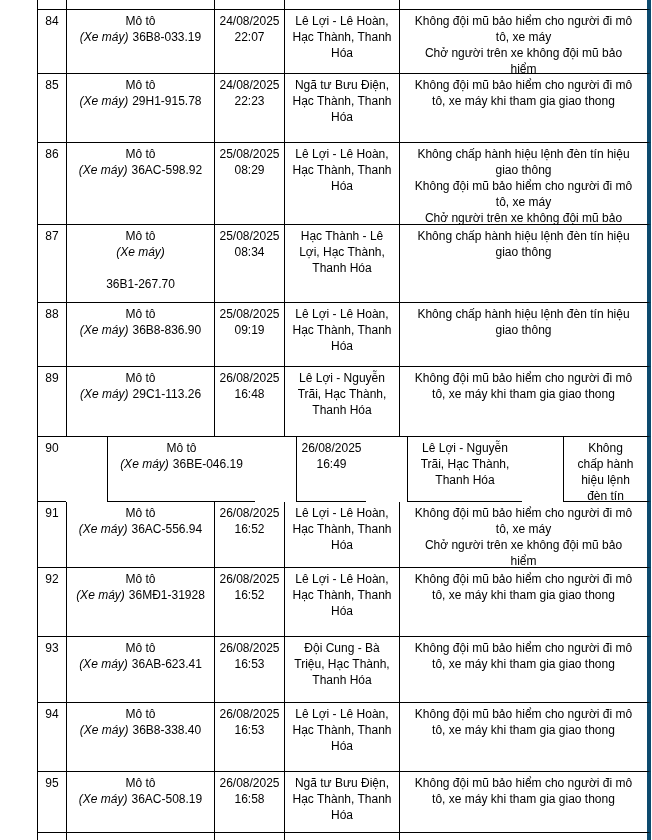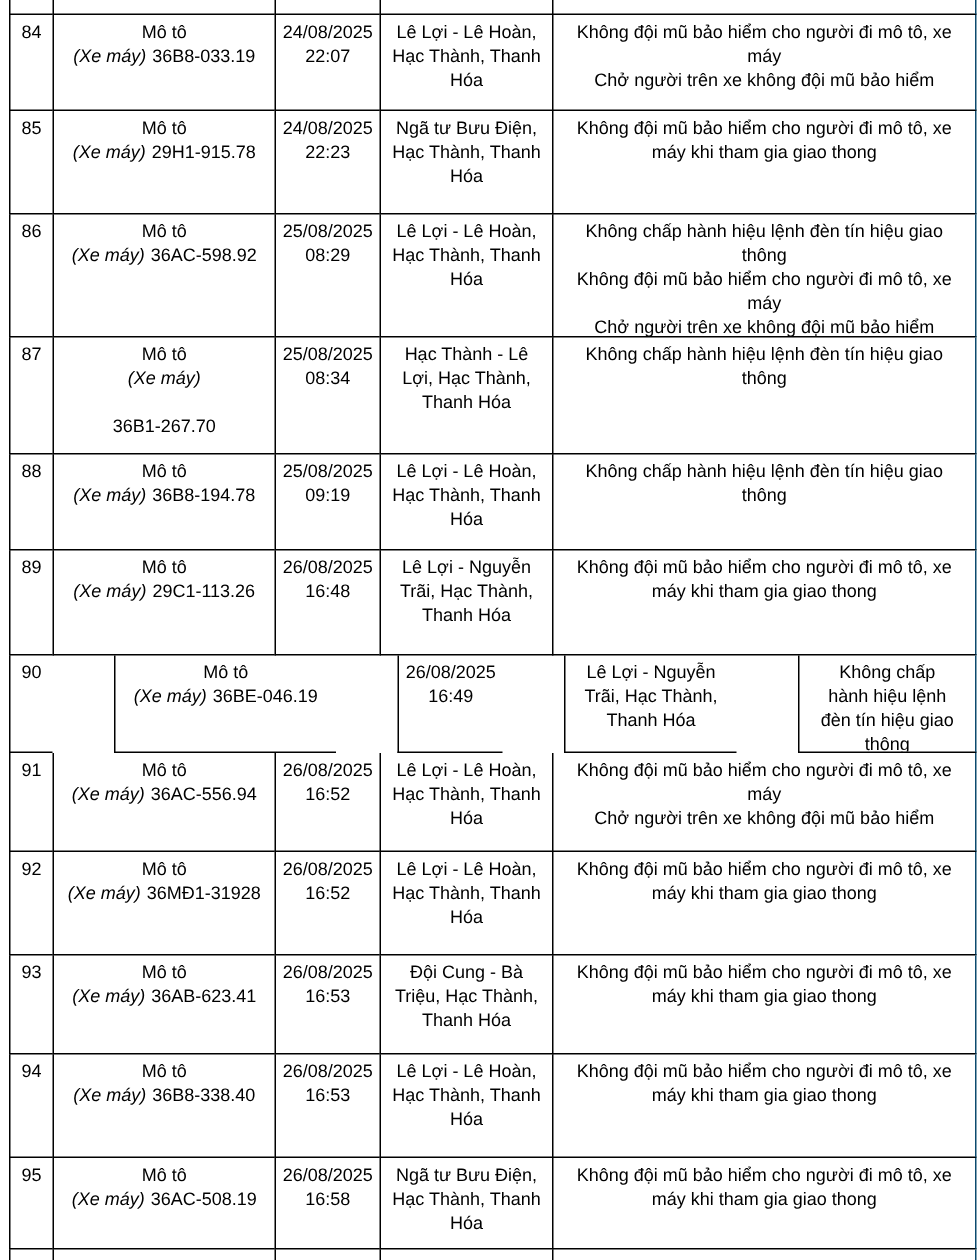--- a/index.html
+++ b/index.html
@@ -21,31 +21,32 @@
     top: 0;
     width: 645px;
     color: #000000;
     font-size: 12px;
     line-height: 16px;
   }
   .row {
     display: grid;
     grid-template-columns: 29px 148px 70px 115px 1fr;
     box-sizing: border-box;
+    margin-left: 31px;
   }
   .cell {
     box-sizing: border-box;
     border-left: 1px solid #000000;
     border-bottom: 1px solid #000000;
     text-align: center;
     padding: 3px 2px 0 2px;
     overflow: hidden;
   }
   .cell:last-child {
-    border-right: 1px solid #0c4a6e;
+    border-right: 4px solid #0c4a6e;
   }
   .c-loc { padding-left: 5px; padding-right: 5px; text-align: center; }
   .c-vio { padding-left: 13px; padding-right: 13px; }
   .it { font-style: italic; }
   .plate-inline { margin-left: 4px; }
   .gap { height: 16px; }
   .partial-top { height: 10px; }
   .partial-bottom { height: 7px; }
   .partial-bottom .cell { border-bottom: none; }
 </style>
@@ -128,21 +129,21 @@
     </div>
     <div class="cell c-loc">Hạc Thành - Lê Lợi, Hạc Thành, Thanh Hóa</div>
     <div class="cell c-vio">
           <div>Không chấp hành hiệu lệnh đèn tín hiệu giao thông</div>
         </div>
   </div>
       <div class="row" style="height: 64px;">
     <div class="cell c-no">88</div>
     <div class="cell c-vehicle">
       <div>Mô tô</div>
-      <div><span class="it">(Xe máy)</span><span class="plate-inline">36B8-194.78</span></div>
+      <div><span class="it">(Xe máy)</span><span class="plate-inline">36B8-836.90</span></div>
 
     </div>
     <div class="cell c-date">
       <div>25/08/2025</div>
       <div>09:19</div>
     </div>
     <div class="cell c-loc">Lê Lợi - Lê Hoàn, Hạc Thành, Thanh Hóa</div>
     <div class="cell c-vio">
           <div>Không chấp hành hiệu lệnh đèn tín hiệu giao thông</div>
         </div>

